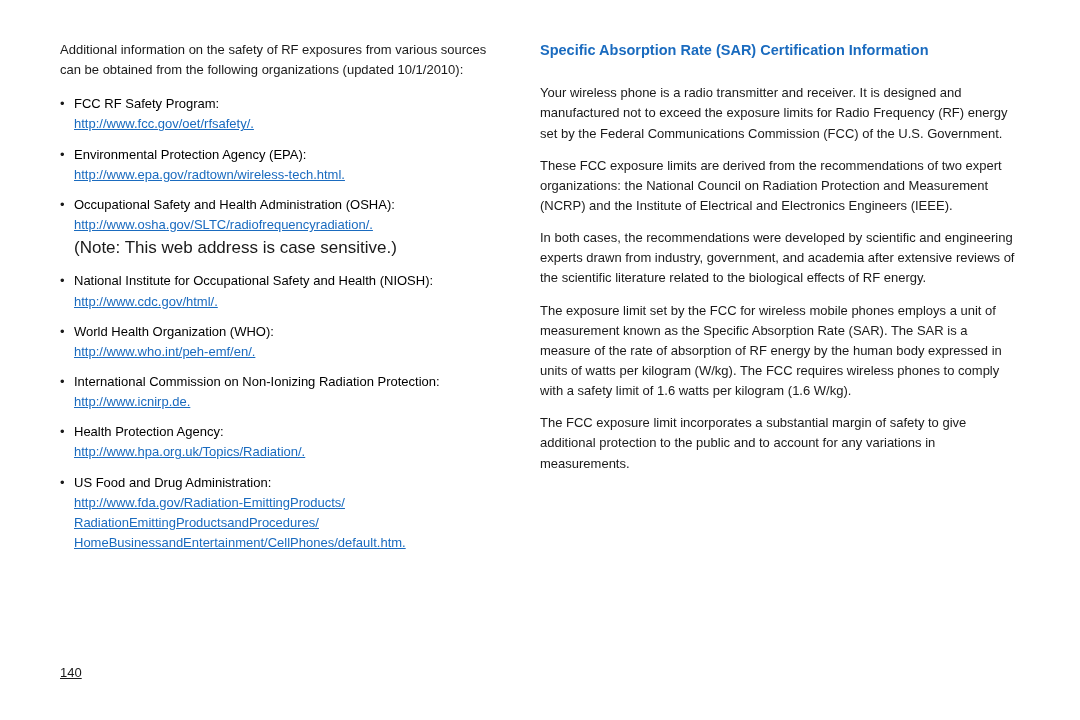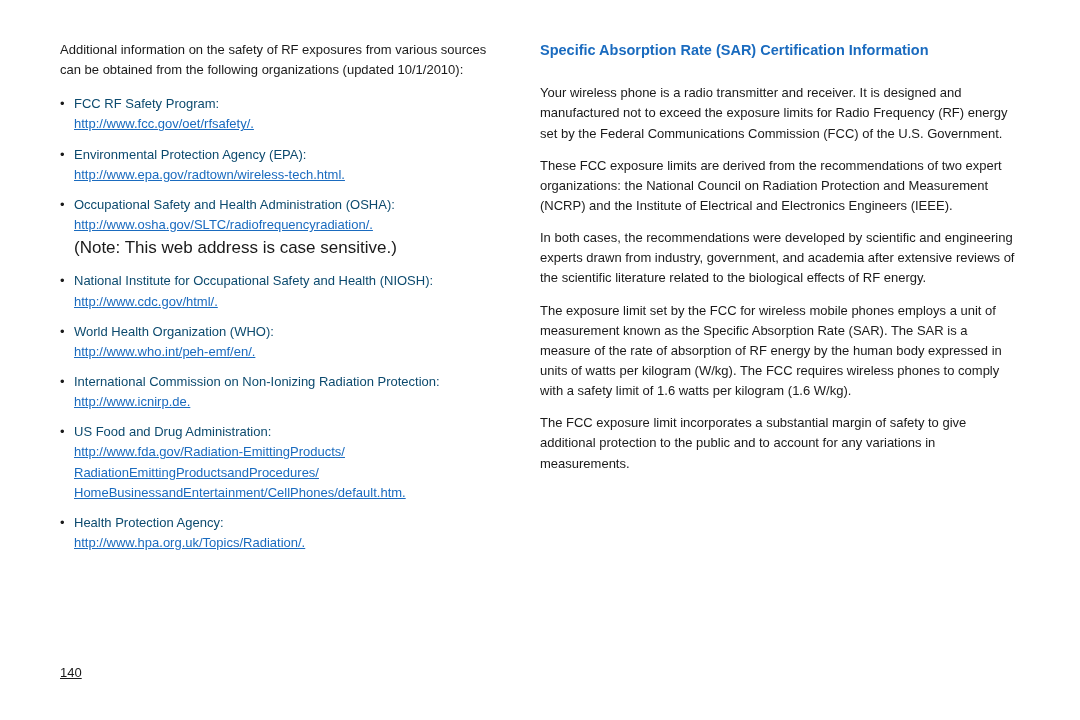--- a/index.html
+++ b/index.html
@@ -65,21 +65,21 @@
     }
 
     .bullet-item::before {
       content: '•';
       position: absolute;
       left: 0;
       top: 0;
     }
 
     .bullet-item .label {
-      color: #0c4a6e;
+      color: #000000;
     }
 
     .bullet-item a,
     .link {
       color: #1a6bbf;
       text-decoration: underline;
       cursor: pointer;
       font-size: 13px;
       line-height: 1.55;
       display: block;
@@ -153,29 +153,29 @@
           <span class="label">World Health Organization (WHO):</span>
           <a class="link">http://www.who.int/peh-emf/en/.</a>
         </li>
 
         <li class="bullet-item">
           <span class="label">International Commission on Non-Ionizing Radiation Protection:</span>
           <a class="link">http://www.icnirp.de.</a>
         </li>
 
         <li class="bullet-item">
+          <span class="label">Health Protection Agency:</span>
+          <a class="link">http://www.hpa.org.uk/Topics/Radiation/.</a>
+        </li>
+
+        <li class="bullet-item">
           <span class="label">US Food and Drug Administration:</span>
           <a class="link">http://www.fda.gov/Radiation-EmittingProducts/</a>
           <a class="link">RadiationEmittingProductsandProcedures/</a>
           <a class="link">HomeBusinessandEntertainment/CellPhones/default.htm.</a>
-        </li>
-
-        <li class="bullet-item">
-          <span class="label">Health Protection Agency:</span>
-          <a class="link">http://www.hpa.org.uk/Topics/Radiation/.</a>
         </li>
 
       </ul>
     </div>
 
     <div class="right-column">
       <h2 class="section-title">Specific Absorption Rate (SAR) Certification Information</h2>
 
       <p class="right-para">Your wireless phone is a radio transmitter and receiver. It is designed and manufactured not to exceed the exposure limits for Radio Frequency (RF) energy set by the Federal Communications Commission (FCC) of the U.S. Government.</p>
       <p class="right-para">These FCC exposure limits are derived from the recommendations of two expert organizations: the National Council on Radiation Protection and Measurement (NCRP) and the Institute of Electrical and Electronics Engineers (IEEE).</p>

